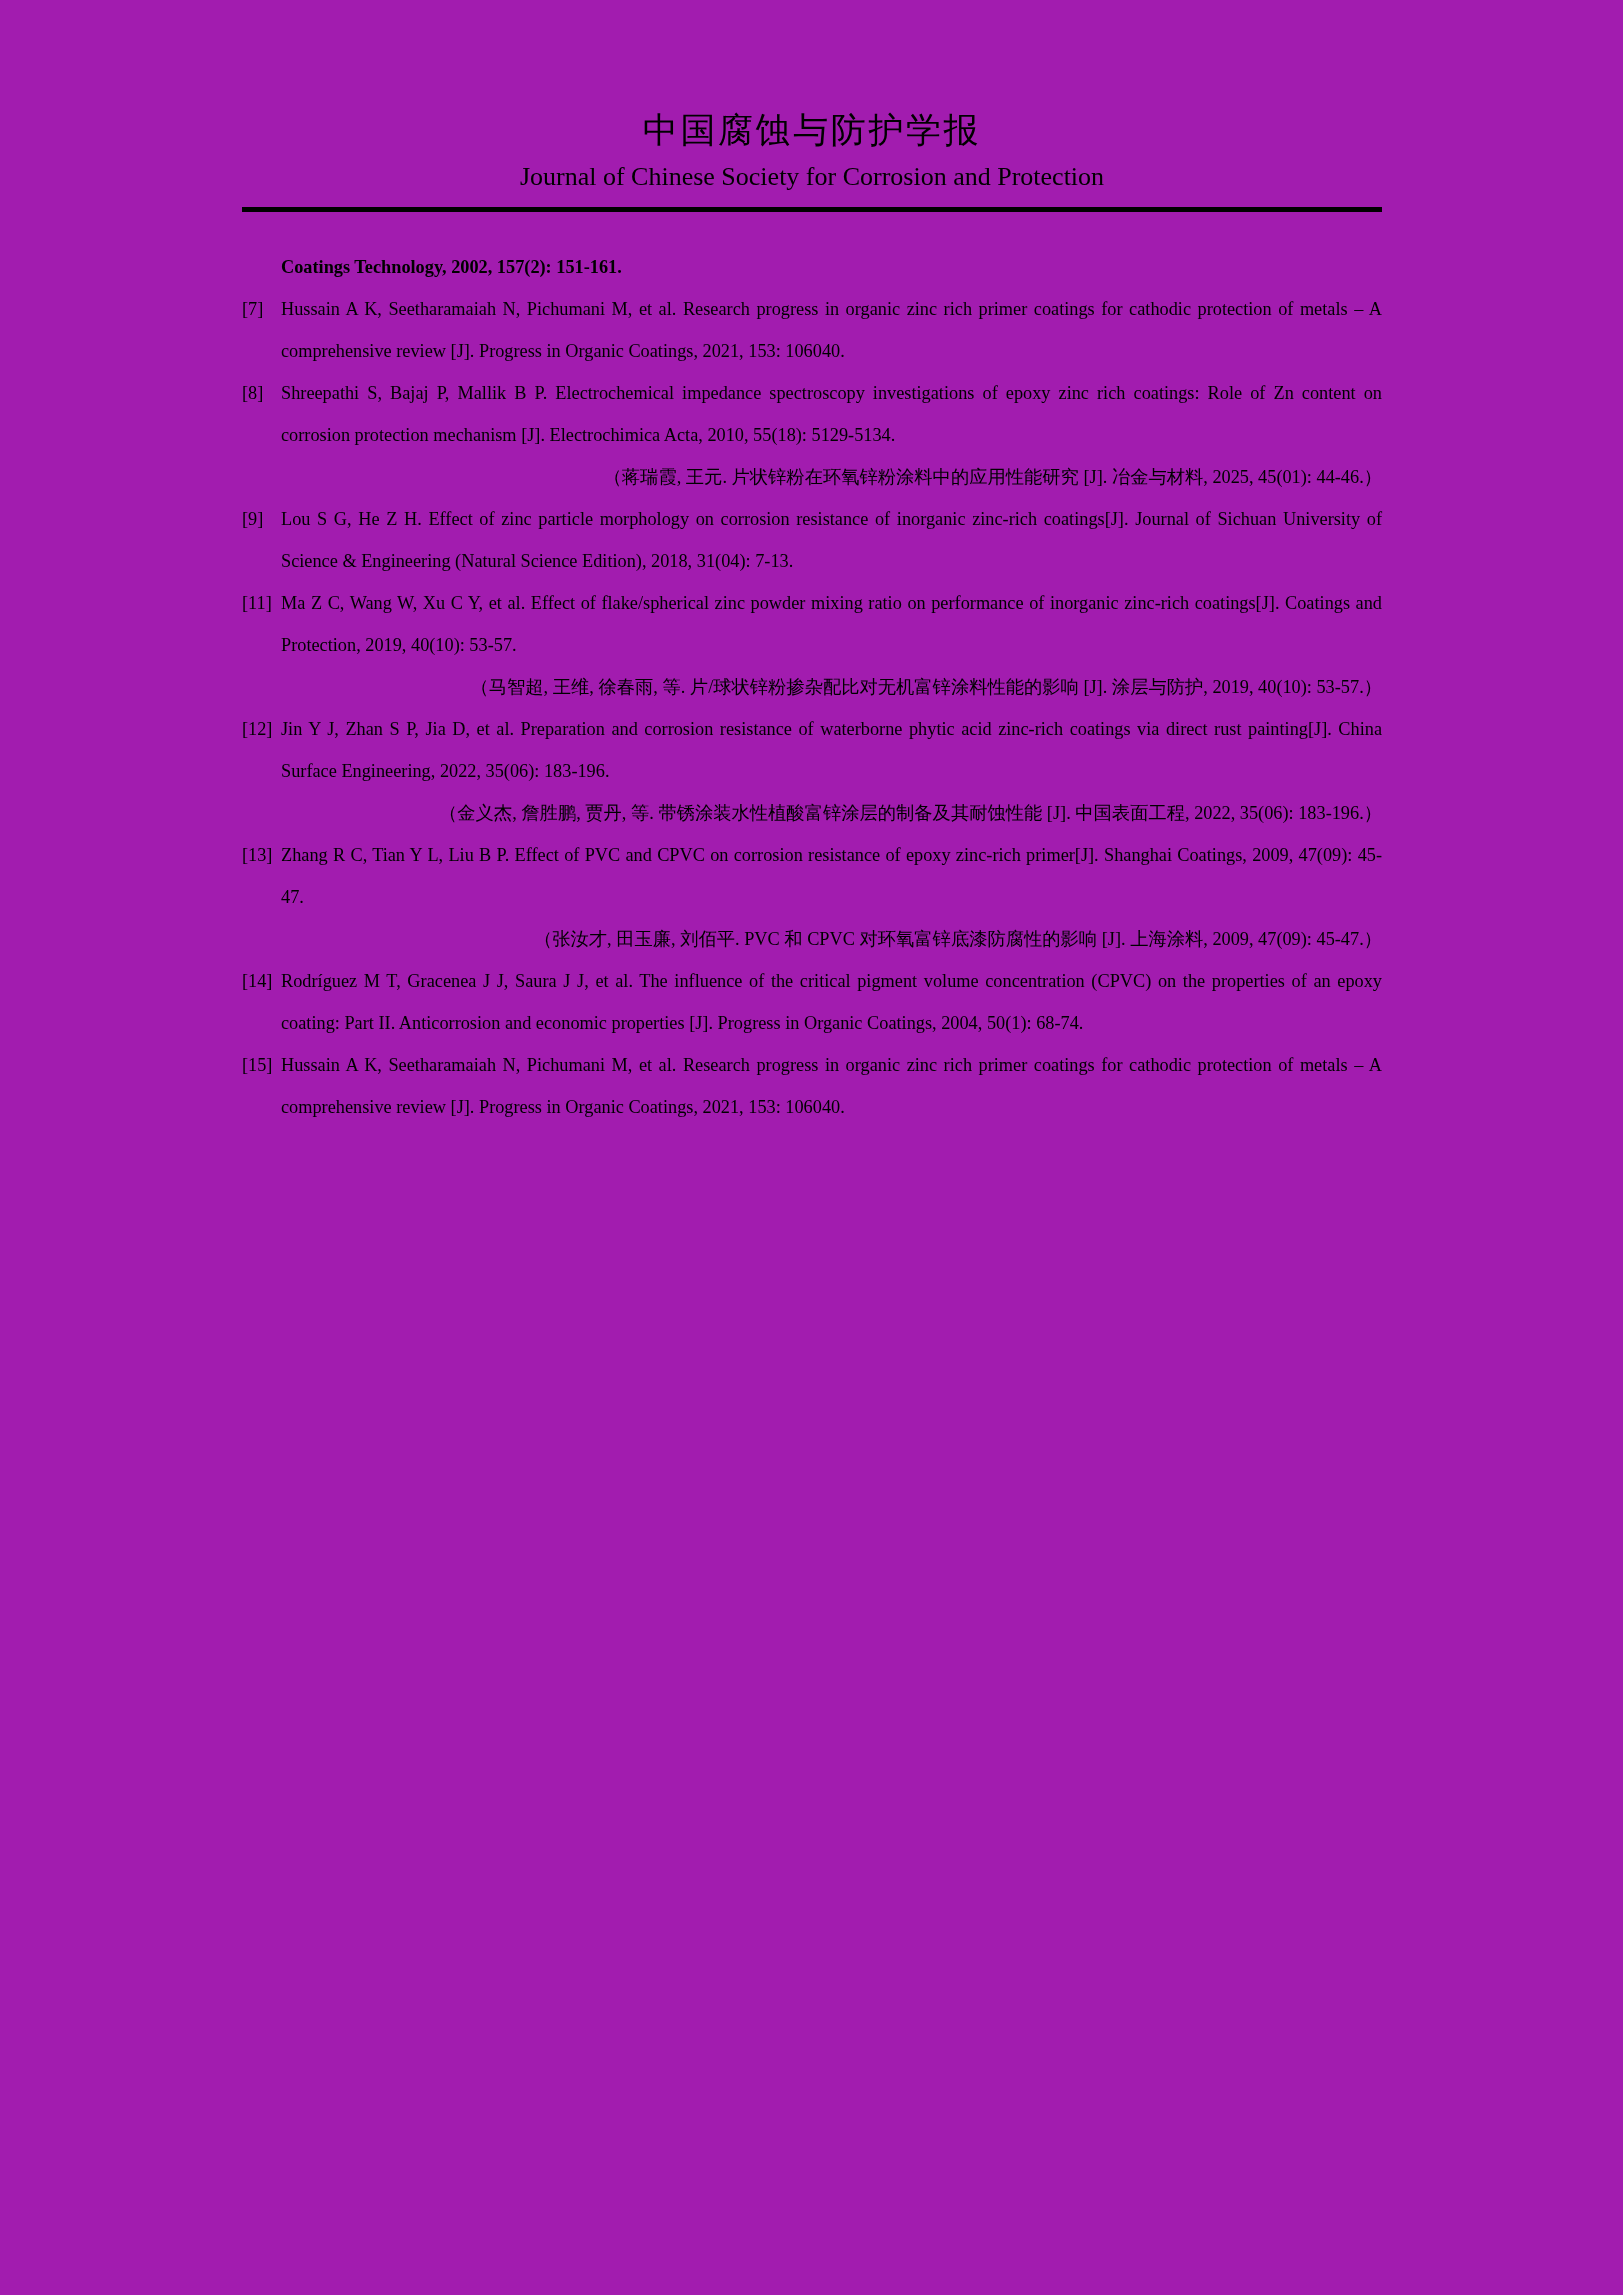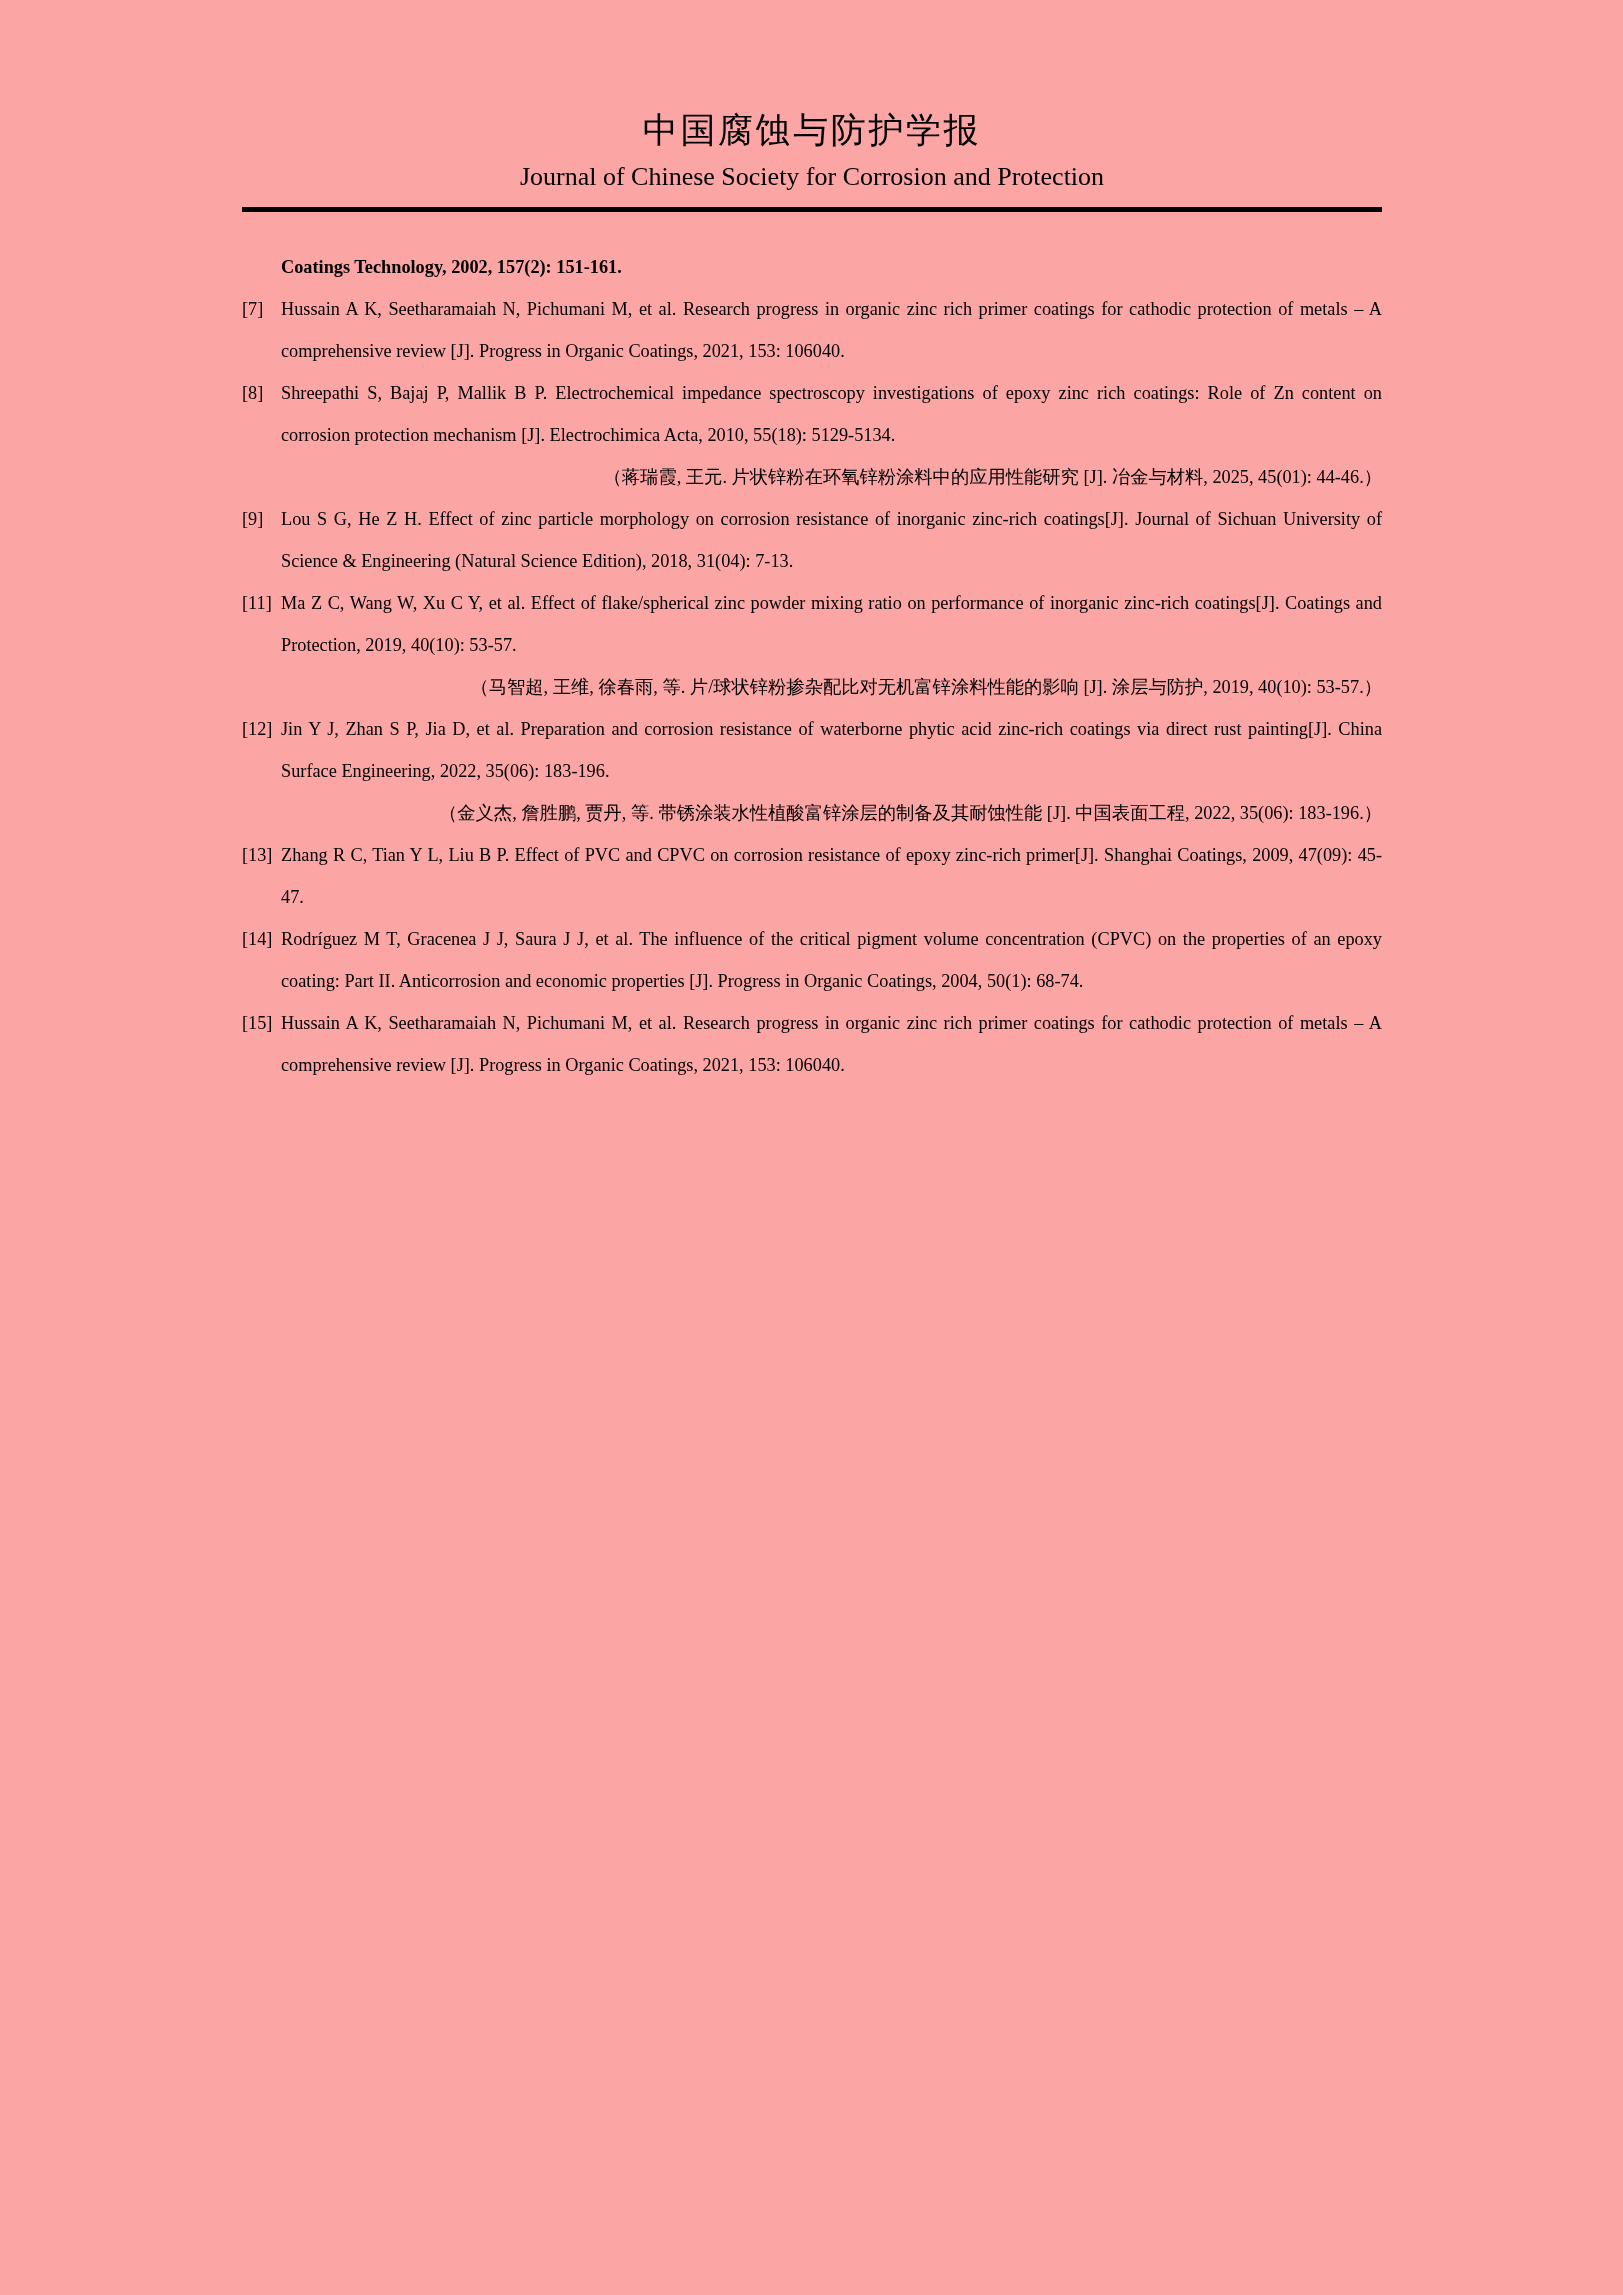--- a/index.html
+++ b/index.html
@@ -4,21 +4,21 @@
 <style>
   html, body {
     margin: 0;
     padding: 0;
     background: #ffffff;
   }
   .page {
     position: relative;
     width: 1623px;
     height: 2295px;
-    background: #fca5a5;
+    background: #a21caf;
     font-family: "Liberation Serif", "DejaVu Serif", serif;
     color: #000000;
   }
   .content {
     position: absolute;
     left: 242px;
     width: 1140px;
     top: 108px;
   }
   .page-header {
@@ -94,20 +94,21 @@
       <p class="ref"><span class="ref-num">[11]</span><span class="ref-text">Ma Z C, Wang W, Xu C Y, et al. Effect of flake/spherical zinc powder mixing ratio on performance of inorganic zinc-rich coatings[J]. Coatings and Protection, 2019, 40(10): 53-57.</span></p>
 
       <p class="ref cn"><span class="ref-text">（马智超, 王维, 徐春雨, 等. 片/球状锌粉掺杂配比对无机富锌涂料性能的影响 [J]. 涂层与防护, 2019, 40(10): 53-57.）</span></p>
 
       <p class="ref"><span class="ref-num">[12]</span><span class="ref-text">Jin Y J, Zhan S P, Jia D, et al. Preparation and corrosion resistance of waterborne phytic acid zinc-rich coatings via direct rust painting[J]. China Surface Engineering, 2022, 35(06): 183-196.</span></p>
 
       <p class="ref cn"><span class="ref-text">（金义杰, 詹胜鹏, 贾丹, 等. 带锈涂装水性植酸富锌涂层的制备及其耐蚀性能 [J]. 中国表面工程, 2022, 35(06): 183-196.）</span></p>
 
       <p class="ref"><span class="ref-num">[13]</span><span class="ref-text">Zhang R C, Tian Y L, Liu B P. Effect of PVC and CPVC on corrosion resistance of epoxy zinc-rich primer[J]. Shanghai Coatings, 2009, 47(09): 45-47.</span></p>
 
+      <p class="ref cn"><span class="ref-text">（张汝才, 田玉廉, 刘佰平. PVC 和 CPVC 对环氧富锌底漆防腐性的影响 [J]. 上海涂料, 2009, 47(09): 45-47.）</span></p>
 
       <p class="ref"><span class="ref-num">[14]</span><span class="ref-text">Rodríguez M T, Gracenea J J, Saura J J, et al. The influence of the critical pigment volume concentration (CPVC) on the properties of an epoxy coating: Part II. Anticorrosion and economic properties [J]. Progress in Organic Coatings, 2004, 50(1): 68-74.</span></p>
 
       <p class="ref"><span class="ref-num">[15]</span><span class="ref-text">Hussain A K, Seetharamaiah N, Pichumani M, et al. Research progress in organic zinc rich primer coatings for cathodic protection of metals – A comprehensive review [J]. Progress in Organic Coatings, 2021, 153: 106040.</span></p>
 
     </div>
   </div>
 </div>
 
 

